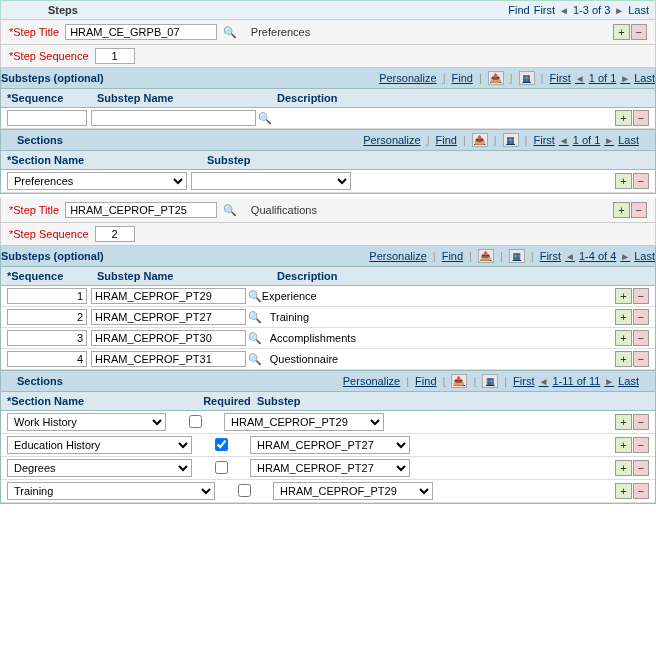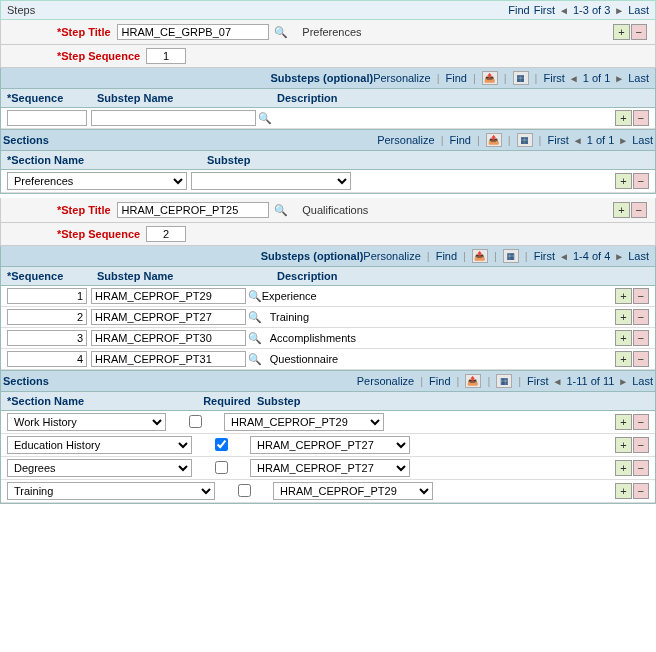--- a/index.html
+++ b/index.html
@@ -18,22 +18,23 @@
     
     .steps-header {
       background: #e8f0f8;
       border: 1px solid #adc;
       padding: 3px 6px;
       display: flex;
       align-items: center;
       justify-content: space-between;
     }
     .steps-title {
-      font-weight: normal;
+      font-weight: bold;
       color: #333;
+      margin-left: 41px;
     }
     .steps-nav {
       display: flex;
       align-items: center;
       gap: 4px;
       color: #036;
     }
     .nav-link {
       color: #036;
       cursor: pointer;
@@ -49,22 +50,21 @@
       background: #f5f5f5;
       border: 1px solid #ccc;
       border-top: none;
       padding: 4px 8px;
       display: flex;
       align-items: center;
       gap: 6px;
     }
     .step-label {
       color: #c00;
-      font-weight: bold;
-      margin-left: 48px;
+      font-weight: normal;
     }
     .step-value {
       border: 1px solid #aaa;
       background: #fff;
       padding: 1px 4px;
       min-width: 150px;
     }
     .step-desc {
       color: #333;
       margin-left: 8px;
@@ -92,34 +92,35 @@
 
     
     .substeps-container {
       border: 1px solid #9bb;
       border-top: none;
       margin: 0;
     }
     .substeps-header {
       background: #c5dce8;
       border-bottom: 1px solid #9bb;
-      padding: 3px 6px;
-      display: flex;
-      align-items: center;
-      justify-content: flex-end;
+      padding: 3px 0;
+      display: flex;
+      align-items: center;
+      justify-content: space-between;
     }
     .substeps-title {
       color: #036;
       font-weight: bold;
     }
     .substeps-nav {
       display: flex;
       align-items: center;
       gap: 4px;
       color: #036;
+      text-decoration: underline;
     }
 
     .col-headers {
       background: #dce8f0;
       display: flex;
       padding: 3px 6px;
       border-bottom: 1px solid #9bb;
     }
     .col-header {
       color: #036;
@@ -141,21 +142,21 @@
 
     
     .sections-container {
       border: 1px solid #9bb;
       border-top: none;
       margin: 0;
     }
     .sections-header {
       background: #c5dce8;
       border-bottom: 1px solid #9bb;
-      padding: 3px 2px;
+      padding: 3px 16px;
       display: flex;
       align-items: center;
       justify-content: space-between;
     }
     .sections-title {
       color: #036;
       font-weight: bold;
     }
 
     .section-row {

